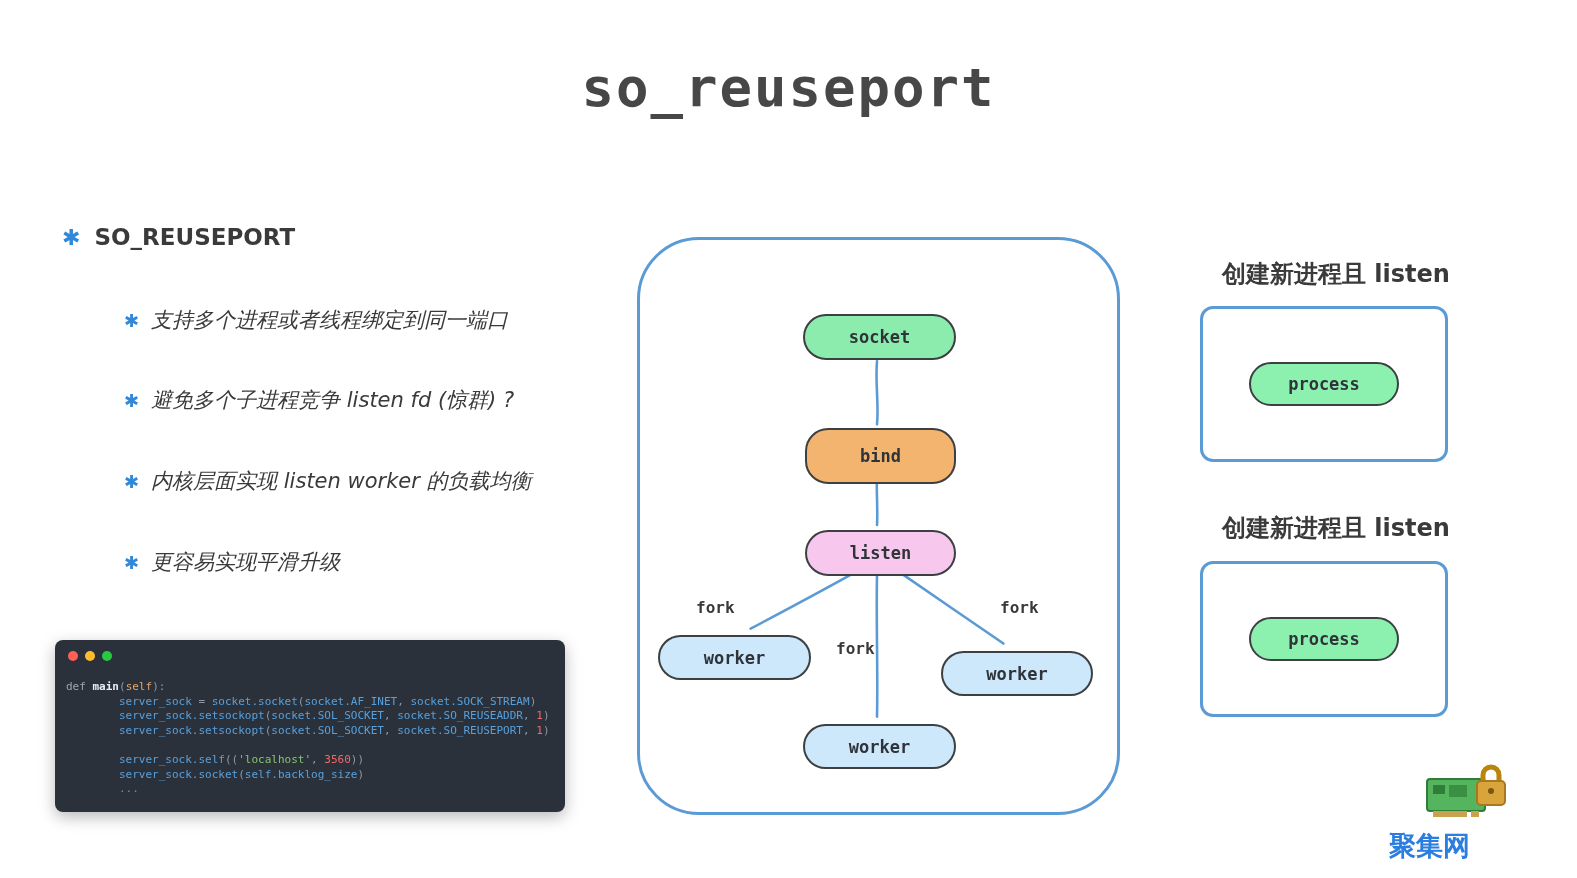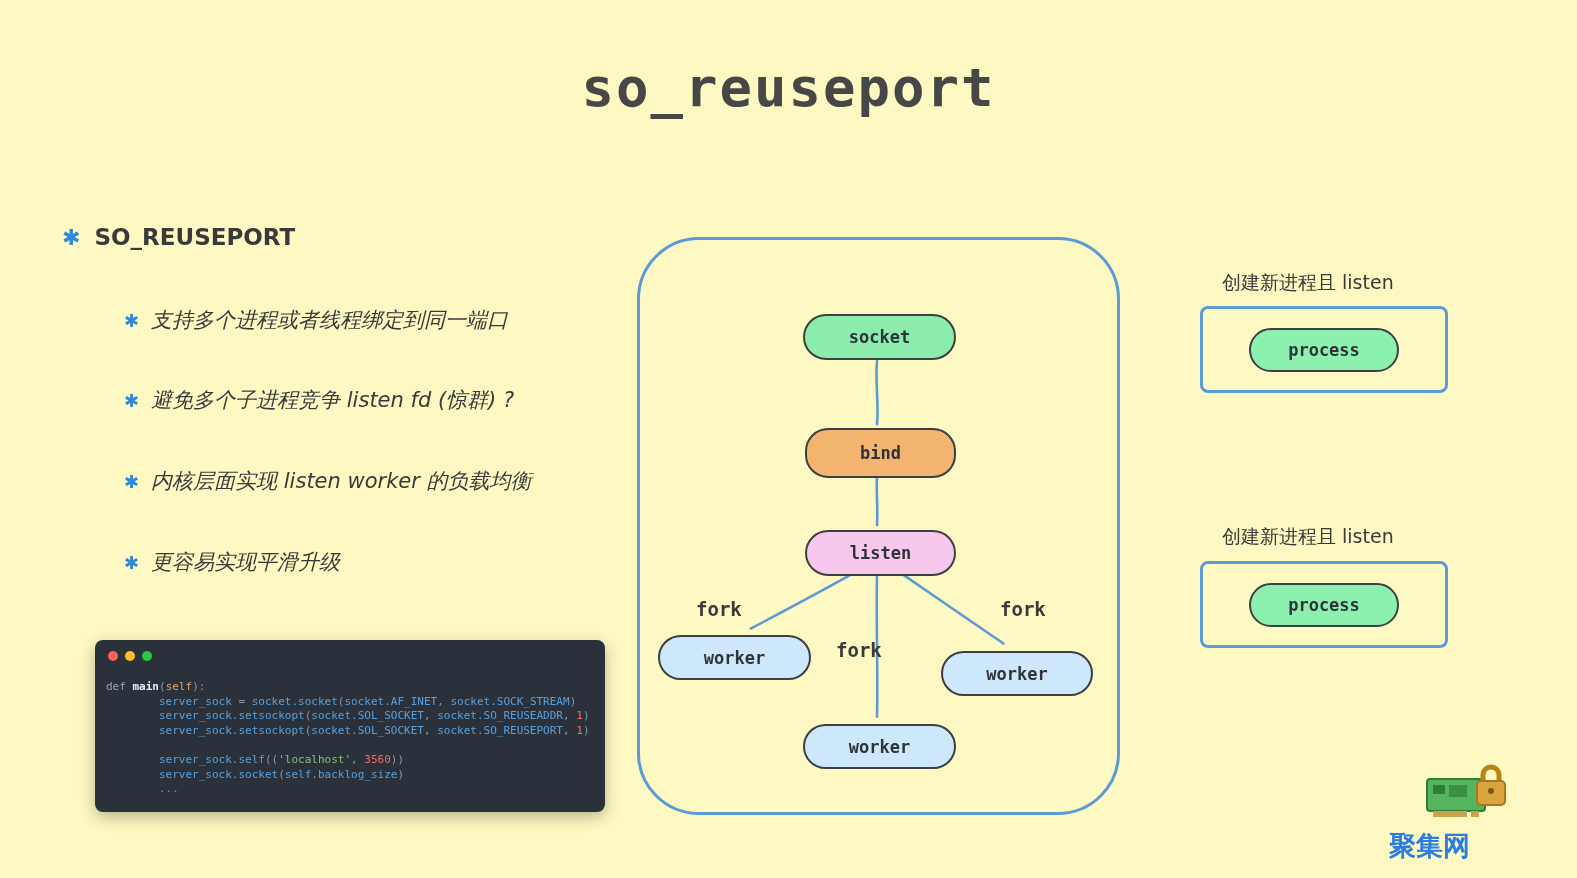--- a/index.html
+++ b/index.html
@@ -1,66 +1,66 @@
 <!DOCTYPE html>
 <html><head>
 <meta charset="utf-8">
 <style>
   * { margin:0; padding:0; box-sizing:border-box; }
   body { background:#d8d0ba; font-family:"DejaVu Sans", sans-serif; }
-  .canvas { position:relative; width:1577px; height:878px; background:#fef9c3; overflow:hidden; }
+  .canvas { position:relative; width:1577px; height:878px; background:#ffffff; overflow:hidden; }
 
   .title { position:absolute; top:56px; left:0; width:100%; text-align:center;
            font-family:"DejaVu Sans Mono", monospace; font-weight:bold; font-size:54px;
            color:#474747; letter-spacing:2px; }
 
   
   .note-heading { position:absolute; left:62px; top:224px; font-size:23px; font-weight:bold; color:#3a3a3a; }
   .ast { color:#2f88d8; margin-right:14px; font-size:22px; font-weight:bold; }
   .note-item { position:absolute; left:124px; font-size:21px; color:#3a3a3a;font-style:italic; }
   .note-item .ast { font-size:18px; margin-right:12px; }
   .n1{top:306px} .n2{top:386px} .n3{top:467px} .n4{top:548px}
 
   
   .code-window { position:absolute; left:55px; top:640px; width:510px; height:172px;
-                 background:#2b313a; border-radius:8px; box-shadow:0 5px 16px rgba(0,0,0,.28);margin-left:40px; }
+                 background:#2b313a; border-radius:8px; box-shadow:0 5px 16px rgba(0,0,0,.28); }
   .traffic { position:absolute; left:13px; top:11px; display:flex; gap:7px; }
   .dot { width:10px; height:10px; border-radius:50%; }
   .dot.red{background:#ff5f56} .dot.yellow{background:#ffbd2e} .dot.green{background:#27c93f}
   .code { position:absolute; left:11px; top:40px; right:6px; font-family:"DejaVu Sans Mono", monospace;
           font-size:11px; line-height:14.6px; }
   .code-line { white-space:pre; }
   .tok-kw{color:#9aa7b4} .tok-fn{color:#e8eef5; font-weight:bold} .tok-pl{color:#8b98a8}
   .tok-arg{color:#e2a56e} .tok-var{color:#58a0dc} .tok-str{color:#86c372}
   .tok-num{color:#ef6a6a} .tok-cm{color:#7d8896}
 
   
   .flow-container { position:absolute; left:637px; top:237px; width:483px; height:578px;
                     border:3px solid #5b9bd5; border-radius:62px; }
   .edges { position:absolute; left:0; top:0; width:100%; height:100%; }
   .edges path { stroke:#5b9bd5; stroke-width:2.6; fill:none; stroke-linecap:round; }
   .node { position:absolute; display:flex; align-items:center; justify-content:center;
           font-family:"DejaVu Sans Mono", monospace; font-weight:bold; font-size:17px;
           color:#2f333a; border:2.5px solid #3c4043; border-radius:23px; }
   .node.socket{left:163px; top:74px;  width:153px; height:46px; background:#8cecad}
-  .node.bind  {left:165px; top:188px; width:151px; height:50px; background:#f2b46e}
+  .node.bind  {left:165px; top:188px; width:151px; height:56px; background:#f2b46e}
   .node.listen{left:165px; top:290px; width:151px; height:46px; background:#f8c7ee}
   .node.worker{background:#cde7fb}
   .node.wl{left:18px;  top:395px; width:153px; height:45px}
   .node.wr{left:301px; top:411px; width:152px; height:45px}
   .node.wb{left:163px; top:484px; width:153px; height:45px}
   .fork { position:absolute; font-family:"DejaVu Sans Mono", monospace; font-weight:bold;
-          font-size:19px; color:#3a3a3a; }
+          font-size:16px; color:#3a3a3a; }
   .f1{left:56px; top:358px} .f2{left:196px; top:399px} .f3{left:360px; top:358px}
 
   
-  .panel-caption { position:absolute; font-size:19px; font-weight:normal; color:#3a3a3a;margin-top:12px; }
+  .panel-caption { position:absolute; font-size:24px; font-weight:bold; color:#3a3a3a; }
   .c1{left:1222px; top:258px} .c2{left:1222px; top:512px}
-  .panel { position:absolute; width:248px; height:87px; border:3px solid #5b9bd5;
-           border-radius:8px; display:flex; align-items:center; justify-content:center; }
+  .panel { position:absolute; width:248px; height:156px; border:3px solid #5b9bd5;
+           border-radius:13px; display:flex; align-items:center; justify-content:center; }
   .p1{left:1200px; top:306px} .p2{left:1200px; top:561px}
   .panel .node.process { position:static; width:150px; height:44px; background:#8cf0ae; }
 
   
   .wm-icon { position:absolute; left:1425px; top:763px; }
   .wm-text { position:absolute; left:1389px; top:828px; font-size:27px; font-weight:bold; color:#2b7de0; }
 </style>
 </head>
 <body>
 

